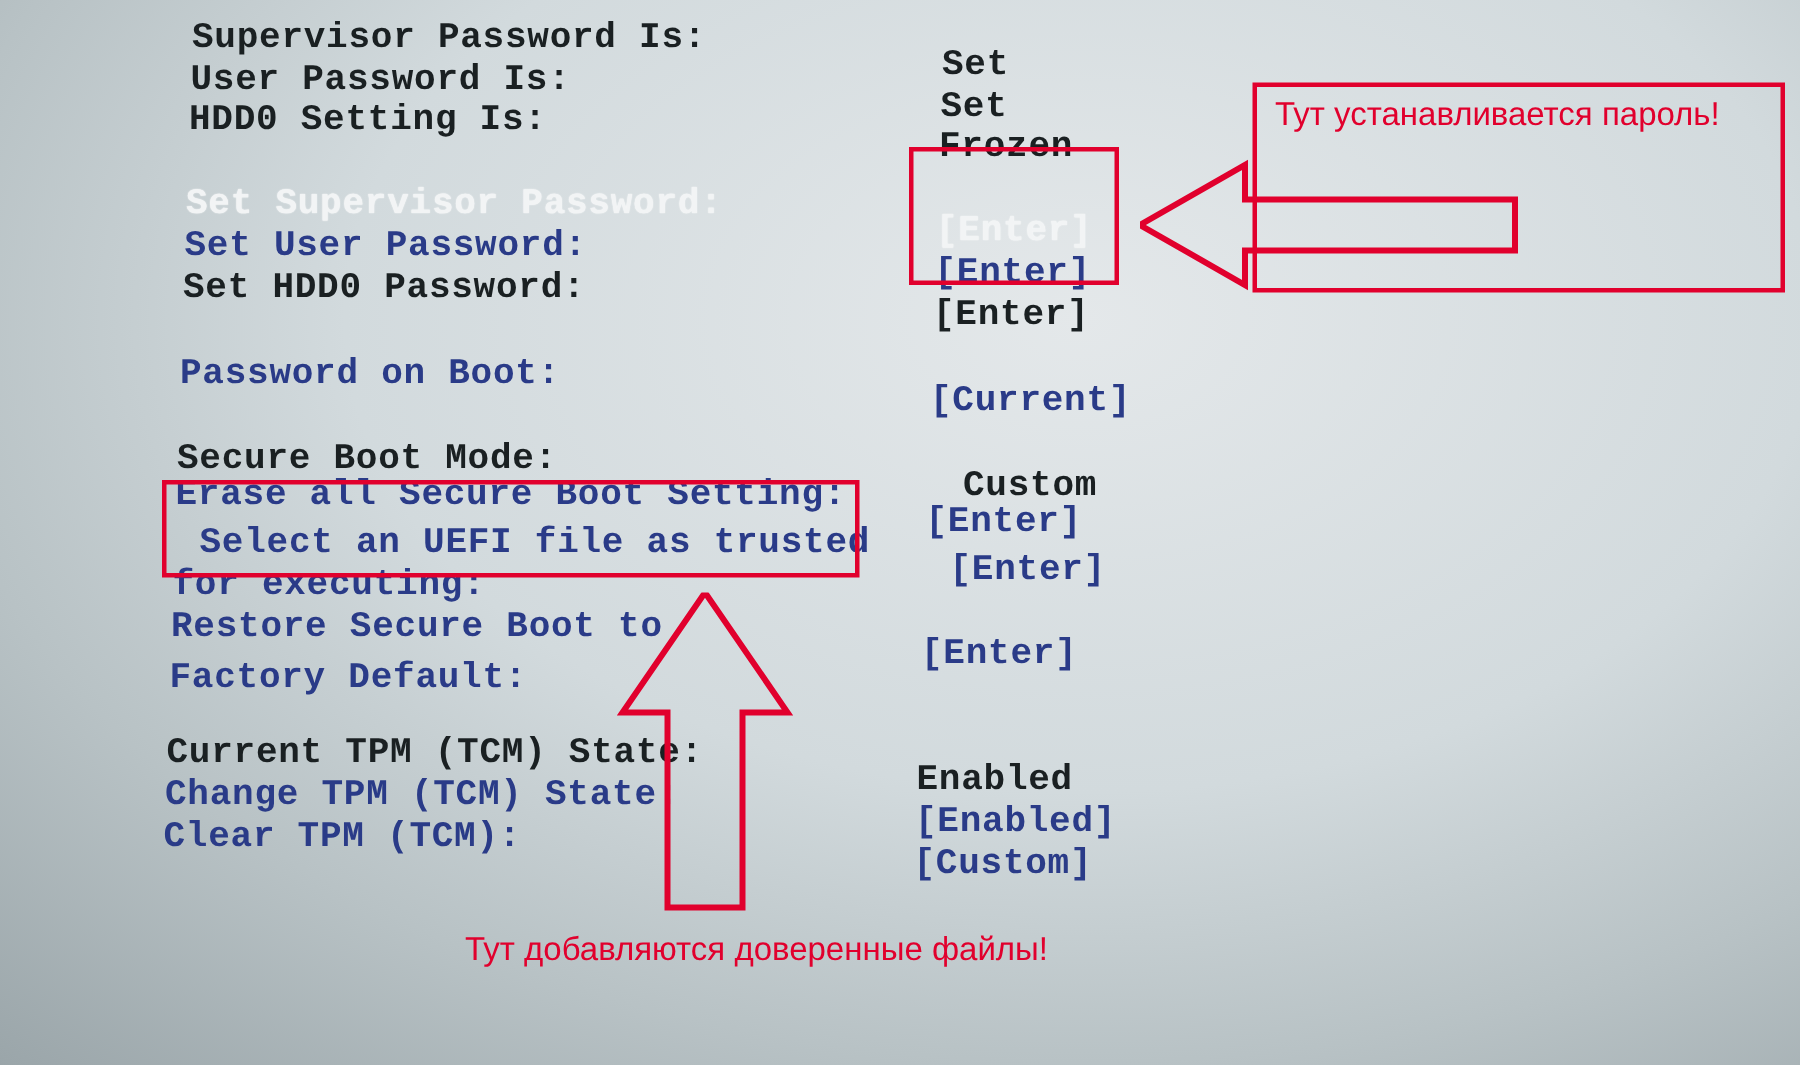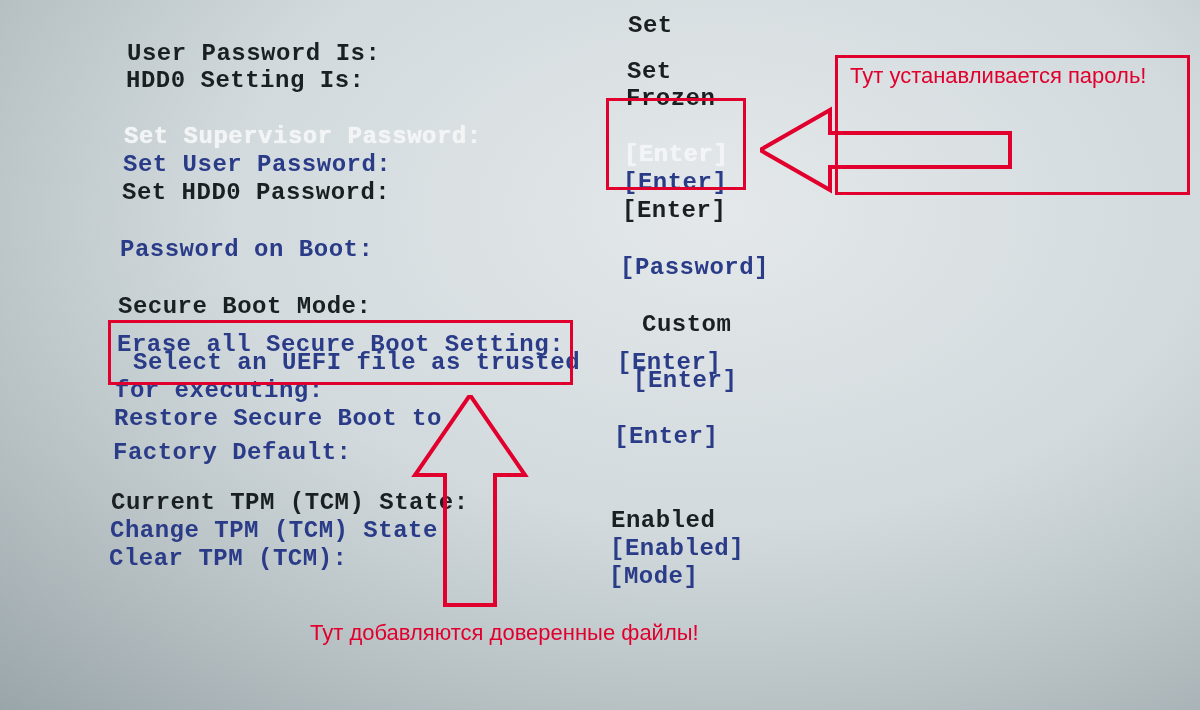--- a/index.html
+++ b/index.html
@@ -18,20 +18,21 @@
   .annot{position:absolute;color:#e1002d;font-family:Arial,sans-serif;font-weight:normal;font-size:22px;}
   .arrow-left{position:absolute;}
   .arrow-up{position:absolute;}
 </style>
 </head>
 <body>
 
 <div class="screen">
 
   <div class="row" style="top:-6px;">
+    <span class="label black" style="left:128px;">Supervisor Password Is:</span>
     <span class="val black" style="left:628px;">Set</span>
   </div>
 
   <div class="row" style="top:22px;">
     <span class="label black" style="left:127px;">User Password Is:</span>
     <span class="val black" style="left:627px;">Set</span>
   </div>
 
   <div class="row" style="top:49px;">
     <span class="label black" style="left:126px;">HDD0 Setting Is:</span>
@@ -48,29 +49,29 @@
     <span class="val blue" style="left:623px;">[Enter]</span>
   </div>
 
   <div class="row" style="top:161px;">
     <span class="label black" style="left:122px;">Set HDD0 Password:</span>
     <span class="val black" style="left:622px;">[Enter]</span>
   </div>
 
   <div class="row" style="top:218px;">
     <span class="label blue" style="left:120px;">Password on Boot:</span>
-    <span class="val blue" style="left:620px;">[Password]</span>
+    <span class="val blue" style="left:620px;">[Current]</span>
   </div>
 
   <div class="row" style="top:275px;">
     <span class="label black" style="left:118px;">Secure Boot Mode:</span>
     <span class="val black" style="left:618px;margin-left:24px;">Custom</span>
   </div>
 
-  <div class="row" style="top:313px;">
+  <div class="row" style="top:299px;">
     <span class="label blue" style="left:117px;">Erase all Secure Boot Setting:</span>
     <span class="val blue" style="left:617px;">[Enter]</span>
   </div>
 
   <div class="row" style="top:331px;margin-left:17px;">
     <span class="label blue" style="left:116px;">Select an UEFI file as trusted</span>
     <span class="val blue" style="left:616px;">[Enter]</span>
   </div>
 
   <div class="row" style="top:359px;text-align:right;">
@@ -91,21 +92,21 @@
     <span class="val black" style="left:611px;">Enabled</span>
   </div>
 
   <div class="row" style="top:499px;">
     <span class="label blue" style="left:110px;">Change TPM (TCM) State:</span>
     <span class="val blue" style="left:610px;">[Enabled]</span>
   </div>
 
   <div class="row" style="top:527px;padding-left:48px;">
     <span class="label blue" style="left:109px;">Clear TPM (TCM):</span>
-    <span class="val blue" style="left:609px;">[Mode]</span>
+    <span class="val blue" style="left:609px;">[Custom]</span>
   </div>
 
   <div class="box" style="left:606px;top:98px;width:140px;height:92px;"></div>
   <div class="box" style="left:108px;top:320px;width:465px;height:65px;"></div>
   <div class="box" style="left:835px;top:55px;width:355px;height:140px;"></div>
 
   <div class="annot" style="left:850px;top:63px;">Тут устанавливается пароль!</div>
 
   <svg class="arrow-left" style="left:760px;top:105px;" width="260" height="120">
     <polygon points="0,45 70,5 70,28 250,28 250,62 70,62 70,85" fill="none" stroke="#e1002d" stroke-width="4"></polygon>

